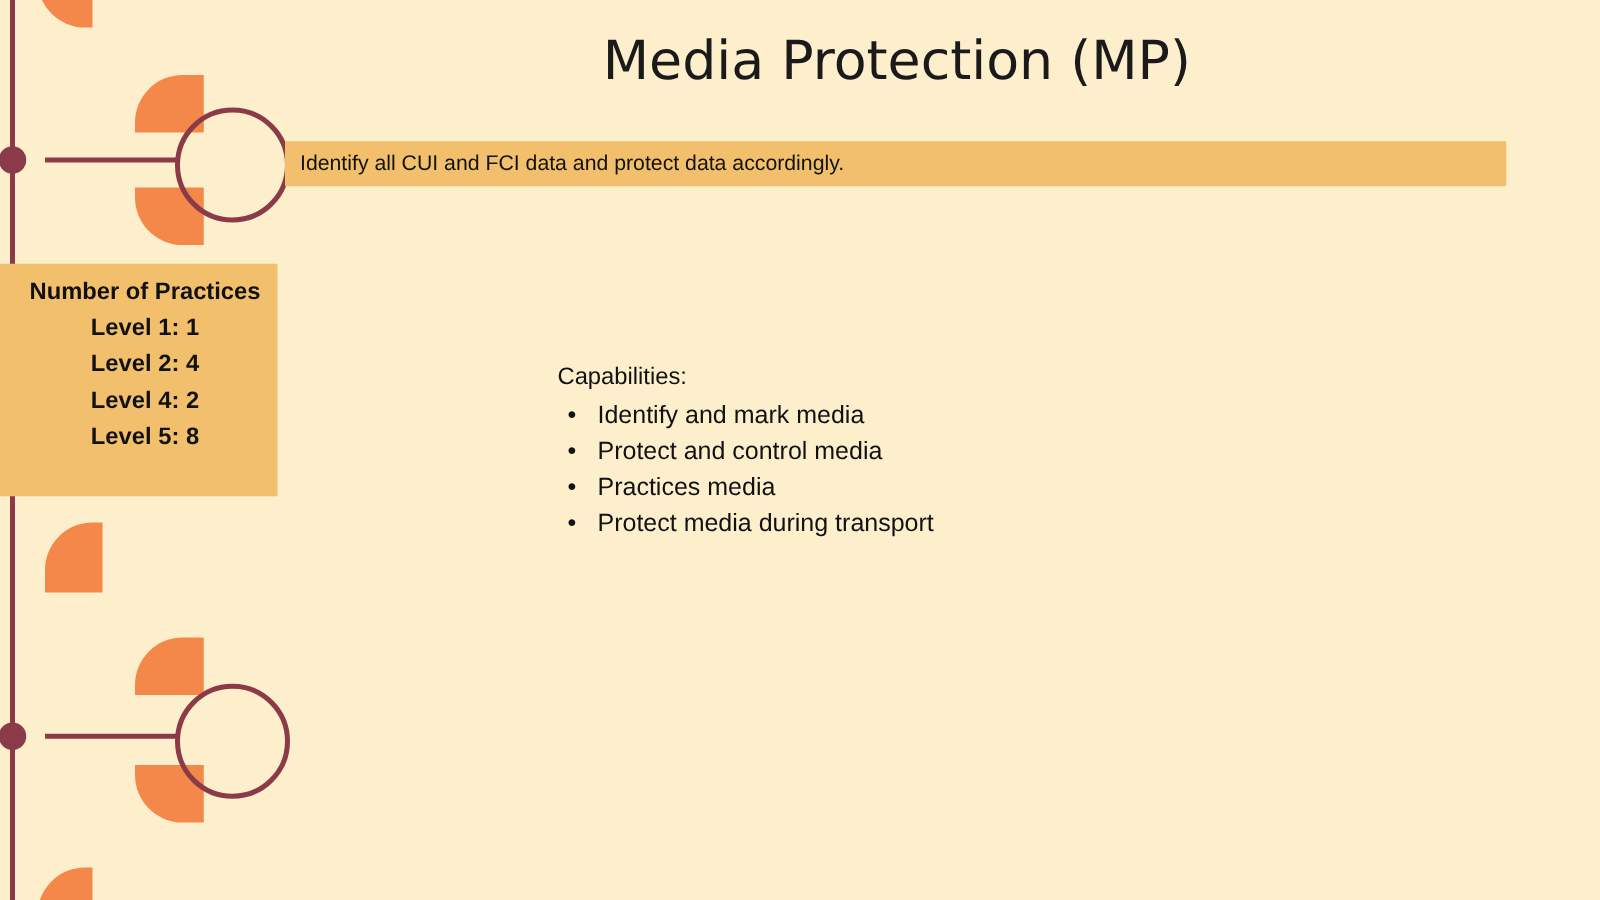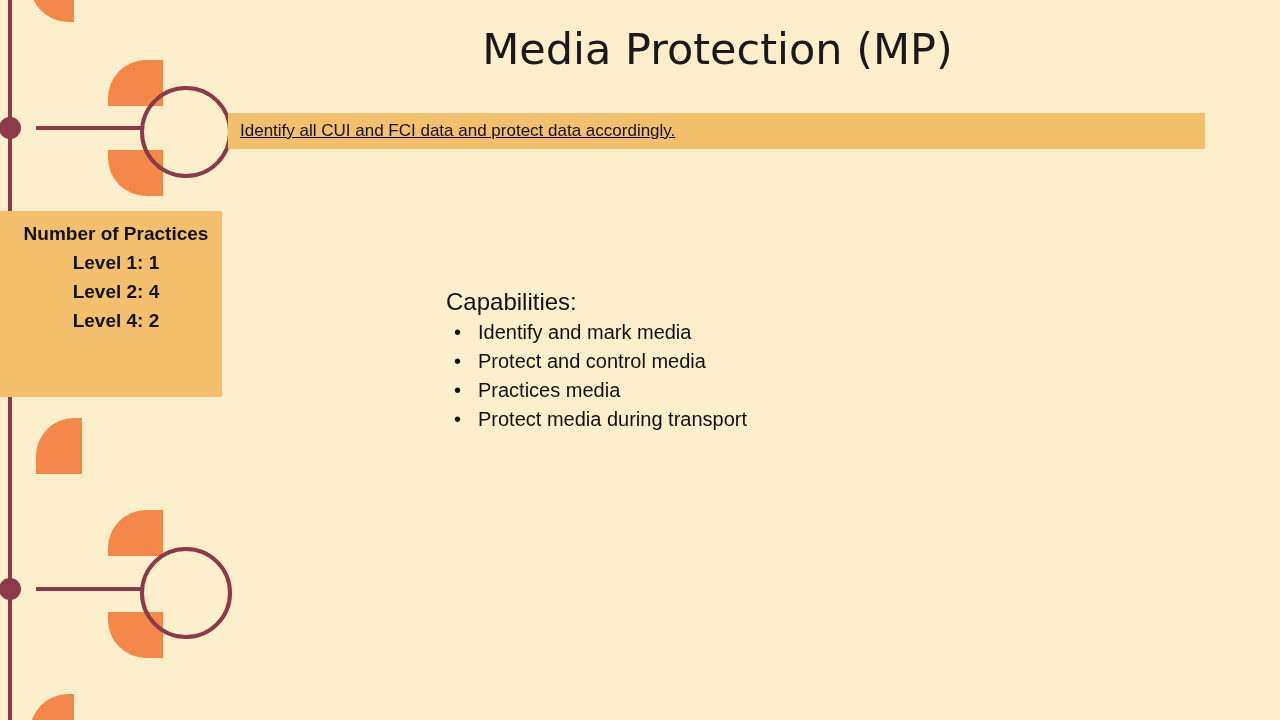--- a/index.html
+++ b/index.html
@@ -95,21 +95,20 @@
   
   .subtitle-band {
     position: absolute;
     left: 228px;
     top: 113px;
     width: 977px;
     height: 36px;
     background: #F2C06C;
     display: flex;
     align-items: center;
-    text-decoration: underline;
   }
   .subtitle-text {
     padding-left: 12px;
     font-size: 17px;
     color: #111;
     font-family: "Liberation Sans", sans-serif;
   }
 
   
   .practices-box {
@@ -132,21 +131,21 @@
   }
 
   
   .capabilities {
     position: absolute;
     left: 446px;
     top: 288px;
     width: 700px;
   }
   .cap-heading {
-    font-size: 24px;
+    font-size: 19px;
     color: #111;
     line-height: 28px;
     margin-bottom: 2px;
   }
   .cap-list {
     list-style: none;
     margin: 0;
     padding: 0;
   }
   .cap-item {
@@ -194,20 +193,21 @@
 
 <div class="subtitle-band">
   <div class="subtitle-text">Identify all CUI and FCI data and protect data accordingly.</div>
 </div>
 
 <div class="practices-box">
   <div class="practices-line">Number of Practices</div>
   <div class="practices-line">Level 1: 1</div>
   <div class="practices-line">Level 2: 4</div>
   <div class="practices-line">Level 4: 2</div>
+  <div class="practices-line">Level 5: 8</div>
 </div>
 
 <div class="capabilities">
   <div class="cap-heading">Capabilities:</div>
   <ul class="cap-list">
     <li class="cap-item">
       <span class="bullet">•</span>
       <span>Identify and mark media</span>
     </li>
     <li class="cap-item">

